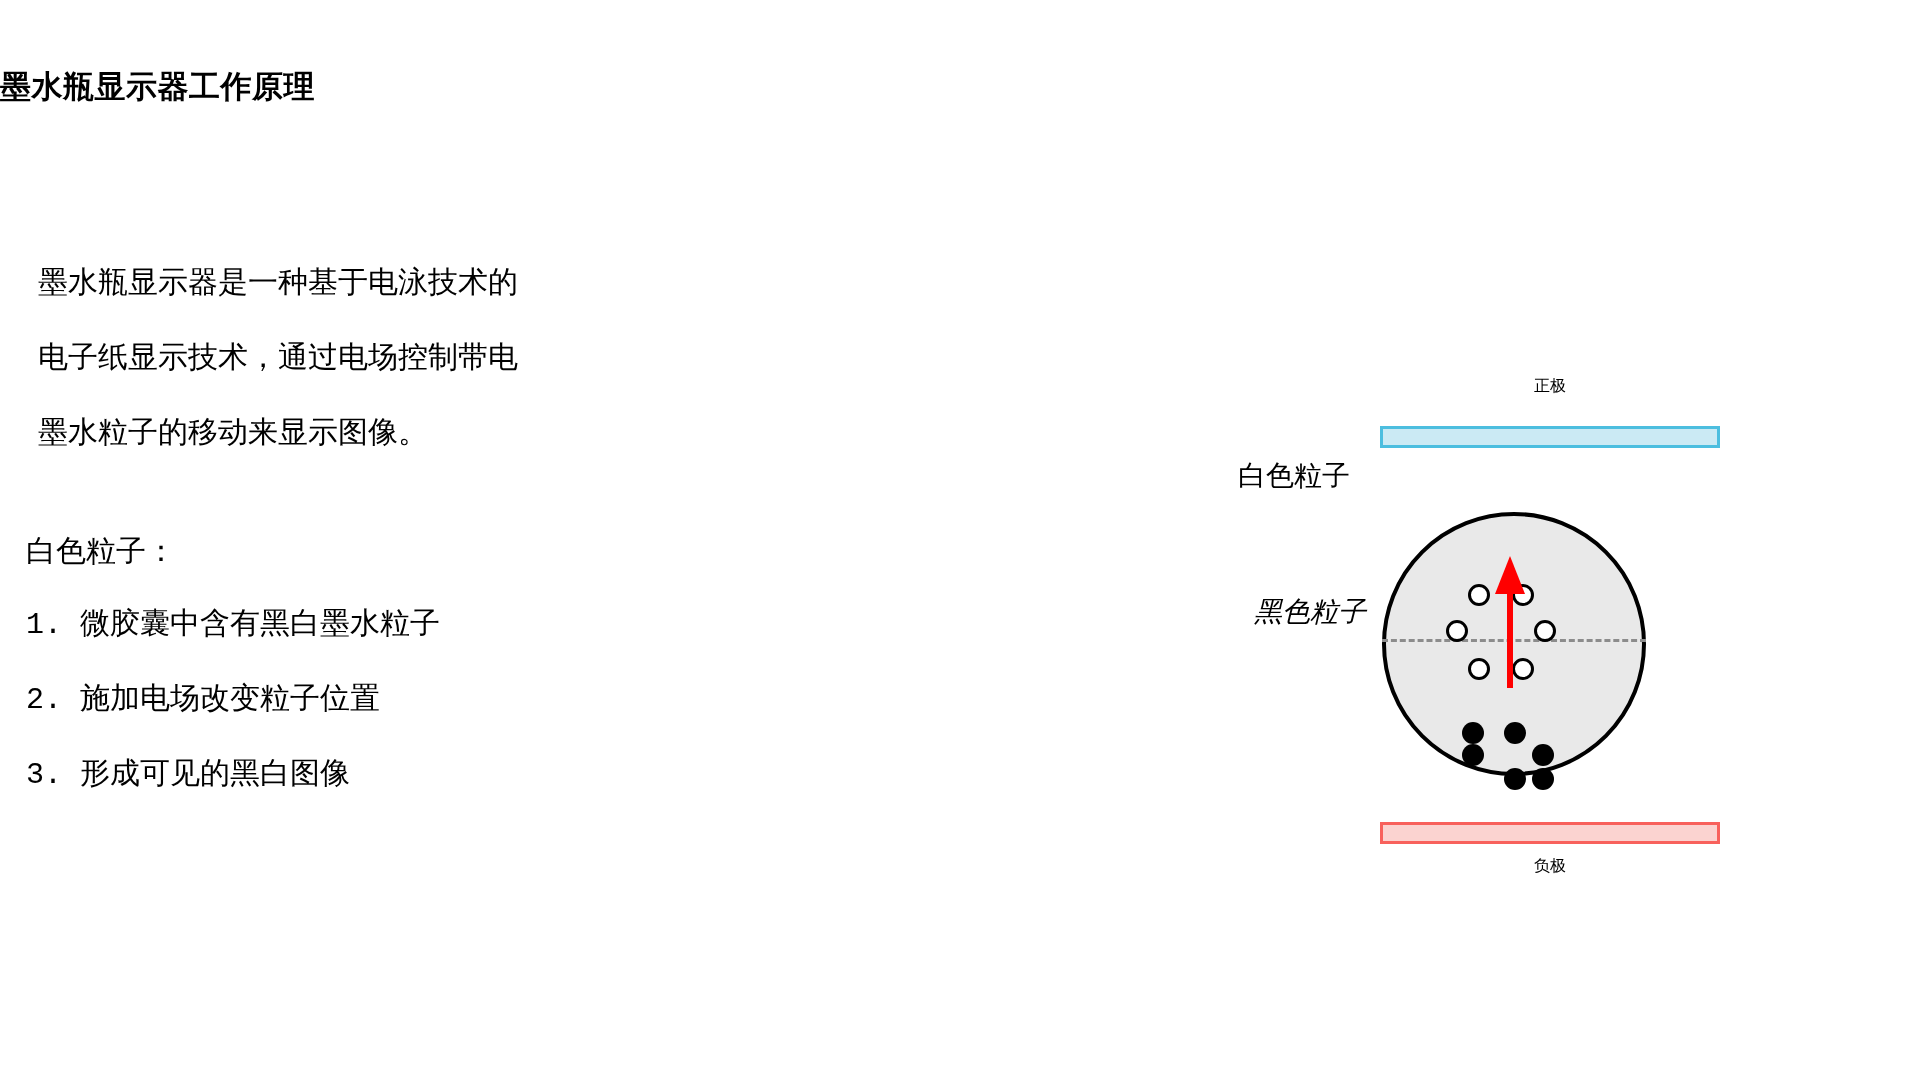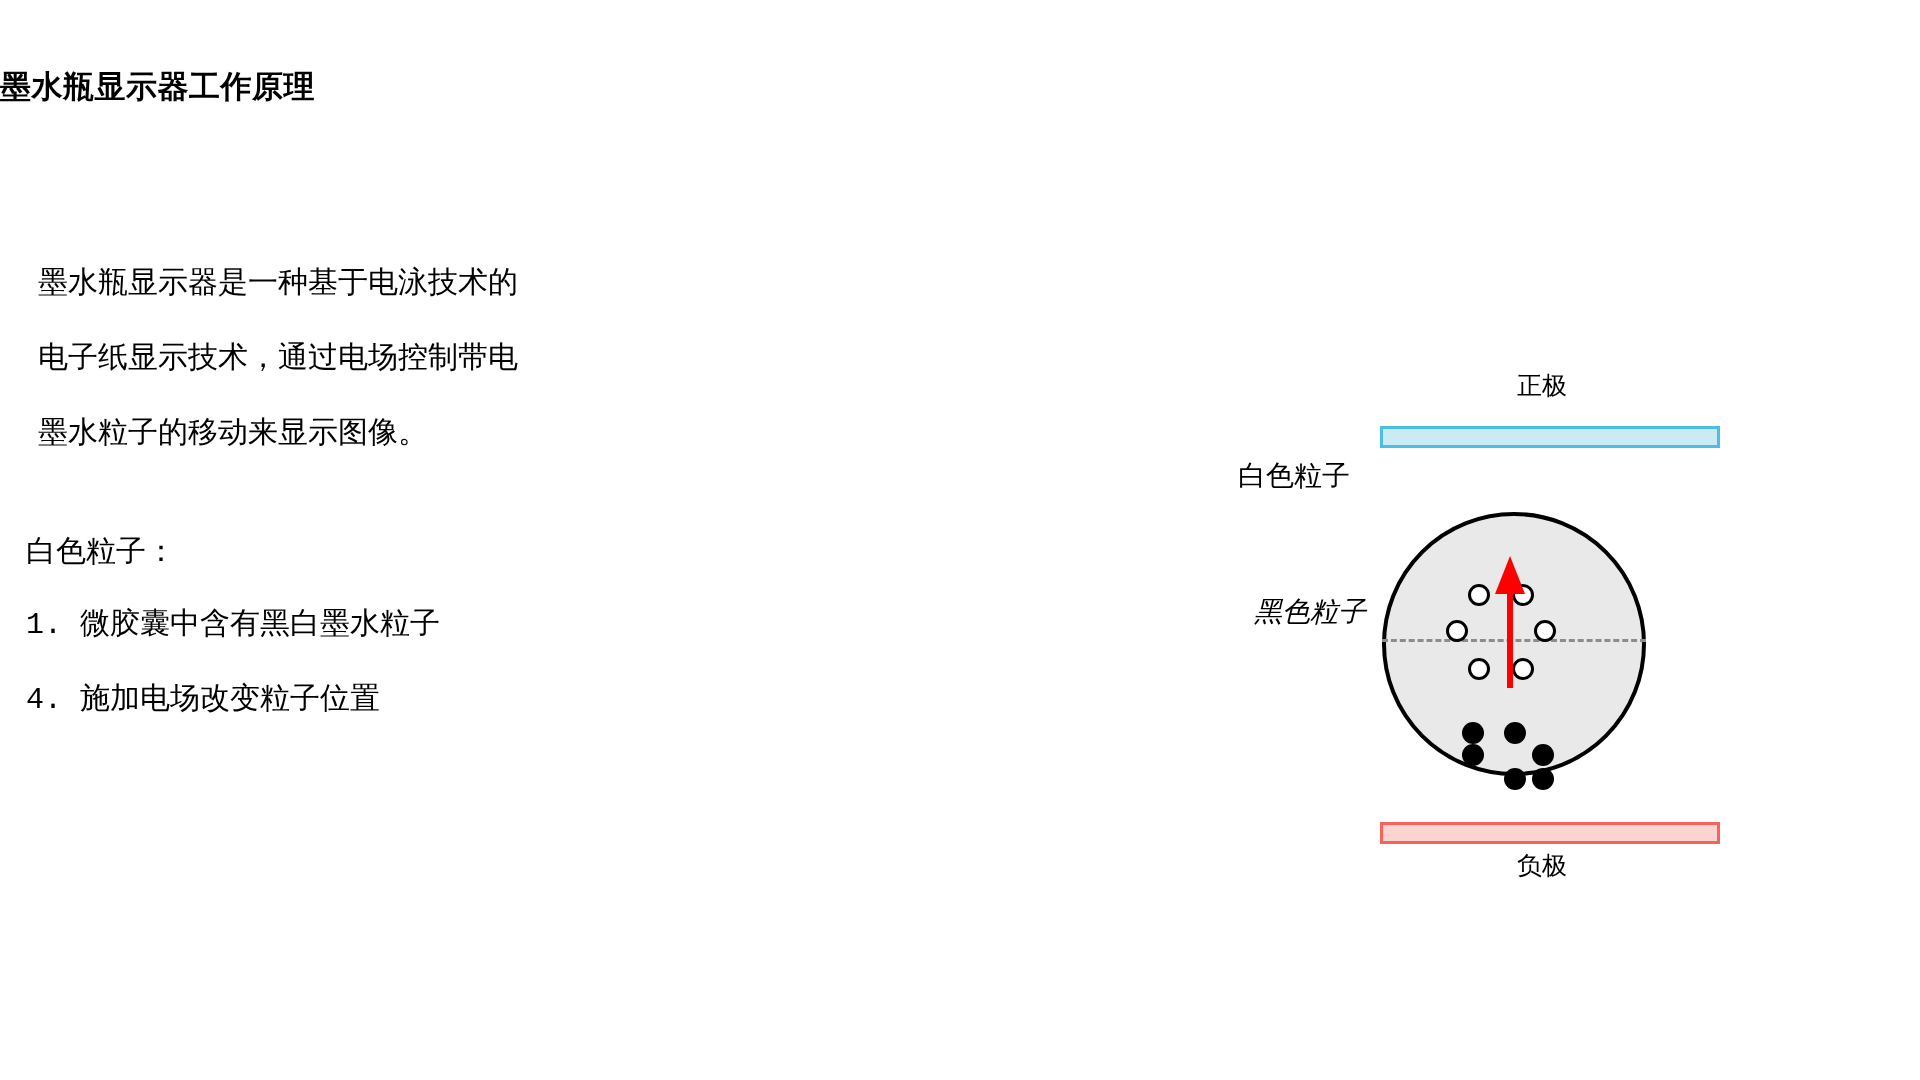--- a/index.html
+++ b/index.html
@@ -66,23 +66,23 @@
     position: absolute;
     left: 1140px;
     top: 370px;
     width: 640px;
     height: 500px;
   }
 
   .electrode-label {
     position: absolute;
     width: 340px;
-    left: 232px;
+    left: 240px;
     text-align: center;
-    font-size: 25px;
+    font-size: 16px;
     line-height: 32px;
     white-space: nowrap;
   }
   .electrode-label.positive { top: 0px; }
   .electrode-label.negative { top: 480px; }
 
   .electrode-bar {
     position: absolute;
     left: 240px;
     width: 340px;
@@ -166,21 +166,22 @@
   <div class="intro-paragraph">
     <span class="intro-line">墨水瓶显示器是一种基于电泳技术的</span>
     <span class="intro-line">电子纸显示技术，通过电场控制带电</span>
     <span class="intro-line">墨水粒子的移动来显示图像。</span>
   </div>
 
   <div class="section-heading">白色粒子：</div>
 
   <ol class="steps-list">
     <li>1. 微胶囊中含有黑白墨水粒子</li>
-    <li>4. 施加电场改变粒子位置</li>
+    <li>2. 施加电场改变粒子位置</li>
+    <li>3. 形成可见的黑白图像</li>
   </ol>
 
 </div>
 
 <div class="diagram">
 
   <div class="electrode-label positive">正极</div>
 
   <div class="electrode-bar positive"></div>
 

